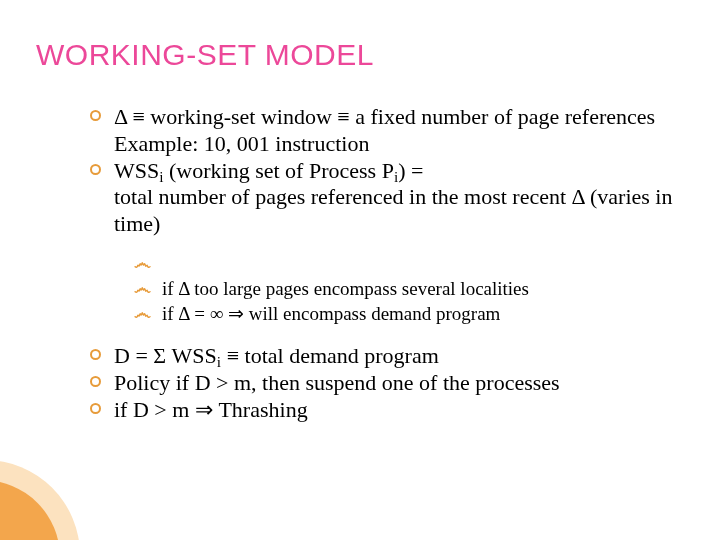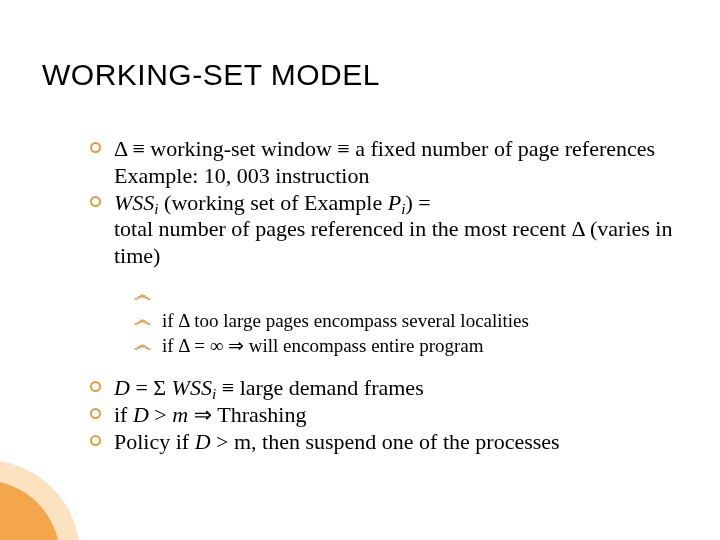--- a/index.html
+++ b/index.html
@@ -14,36 +14,34 @@
   }
   .slide {
     width: 720px;
     height: 540px;
     position: relative;
     box-sizing: border-box;
   }
   .title {
     position: absolute;
     top: 38px;
-    left: 42px;
+    left: 36px;
     font-family: Arial, Helvetica, sans-serif;
     font-size: 30px;
     letter-spacing: 0.5px;
-    color: #000000;
-    margin-top: 20px;
+    color: #ec4899;
   }
   .content {
     position: absolute;
     top: 104px;
     left: 90px;
     right: 40px;
     font-size: 22px;
     color: #000;
     line-height: 1.22;
-    margin-top: 32px;
   }
   .row {
     display: flex;
     align-items: flex-start;
   }
   .bullet {
     width: 24px;
     flex: 0 0 24px;
     display: flex;
     justify-content: flex-start;
@@ -75,21 +73,21 @@
     flex: 0 0 28px;
     font-family: Arial, sans-serif;
     color: #e79b3a;
     font-weight: bold;
     font-size: 18px;
     line-height: 1.25;
   }
   .block2 {
     margin-top: 18px;
   }
-  .italic { font-style: italic; }
+  .italic { }
   sub { font-size: 0.7em; line-height: 0; vertical-align: baseline; position: relative; bottom: -0.25em; }
 
   
   .deco-outer {
     position: absolute;
     width: 190px;
     height: 190px;
     left: -110px;
     bottom: -110px;
     background: #fce2bf;
@@ -113,74 +111,74 @@
   <div class="title">WORKING-SET MODEL</div>
 
   <div class="content">
 
     <div class="row">
       <div class="bullet">
           <div class="bdonut"></div>
         </div>
       <div class="text">
         <span>Δ ≡ working-set window ≡ a fixed number of page references</span><br>
-        <span>Example:  10, 003 instruction</span>
+        <span>Example:  10, 001 instruction</span>
       </div>
     </div>
 
     <div class="row">
       <div class="bullet">
           <div class="bdonut"></div>
         </div>
       <div class="text">
-        <span class="italic">WSS</span><sub class="italic">i</sub><span> (working set of Example </span><span class="italic">P</span><sub class="italic">i</sub><span>) =</span><br>
+        <span class="italic">WSS</span><sub class="italic">i</sub><span> (working set of Process </span><span class="italic">P</span><sub class="italic">i</sub><span>) =</span><br>
         <span>total number of pages referenced in the most recent Δ (varies in time)</span>
       </div>
     </div>
 
     <div class="sublist">
       <div class="subrow">
         <div class="subbullet">෴</div>
       </div>
       <div class="subrow">
         <div class="subbullet">෴</div>
         <div>if Δ too large pages encompass several localities</div>
       </div>
       <div class="subrow">
         <div class="subbullet">෴</div>
-        <div>if Δ = ∞ ⇒ will encompass entire program</div>
+        <div>if Δ = ∞ ⇒ will encompass demand program</div>
       </div>
     </div>
 
     <div class="block2">
 
       <div class="row">
         <div class="bullet">
             <div class="bdonut"></div>
           </div>
         <div class="text">
-          <span class="italic">D</span><span> = Σ </span><span class="italic">WSS</span><sub class="italic">i</sub><span> ≡ large demand frames</span>
+          <span class="italic">D</span><span> = Σ </span><span class="italic">WSS</span><sub class="italic">i</sub><span> ≡ total demand program</span>
+        </div>
+      </div>
+
+      <div class="row">
+        <div class="bullet">
+            <div class="bdonut"></div>
+          </div>
+        <div class="text">
+          <span>Policy if </span><span class="italic">D</span><span> &gt; m, then suspend one of the processes</span>
         </div>
       </div>
 
       <div class="row">
         <div class="bullet">
             <div class="bdonut"></div>
           </div>
         <div class="text">
           <span>if </span><span class="italic">D</span><span> &gt; </span><span class="italic">m</span><span> ⇒ Thrashing</span>
-        </div>
-      </div>
-
-      <div class="row">
-        <div class="bullet">
-            <div class="bdonut"></div>
-          </div>
-        <div class="text">
-          <span>Policy if </span><span class="italic">D</span><span> &gt; m, then suspend one of the processes</span>
         </div>
       </div>
 
     </div>
 
   </div>
 
   <div class="deco-outer"></div>
   <div class="deco-inner"></div>
 

